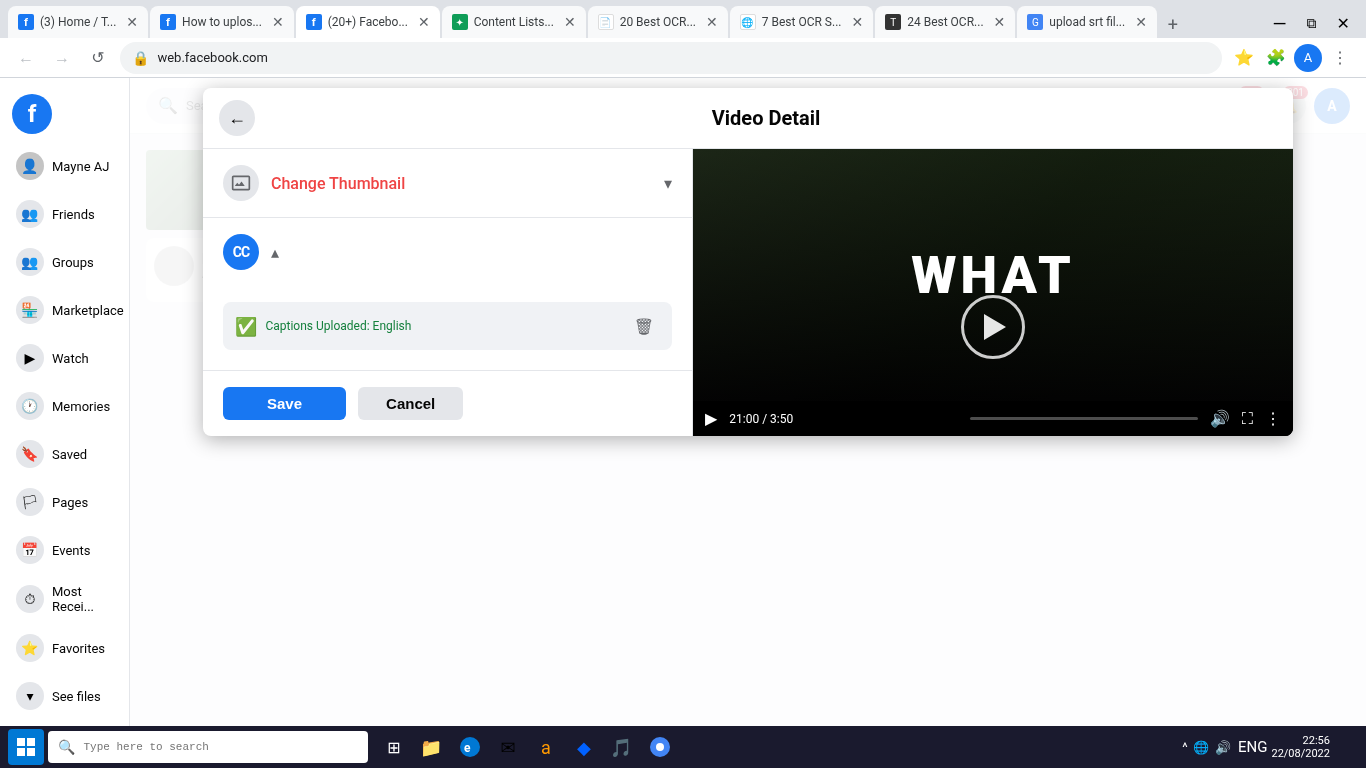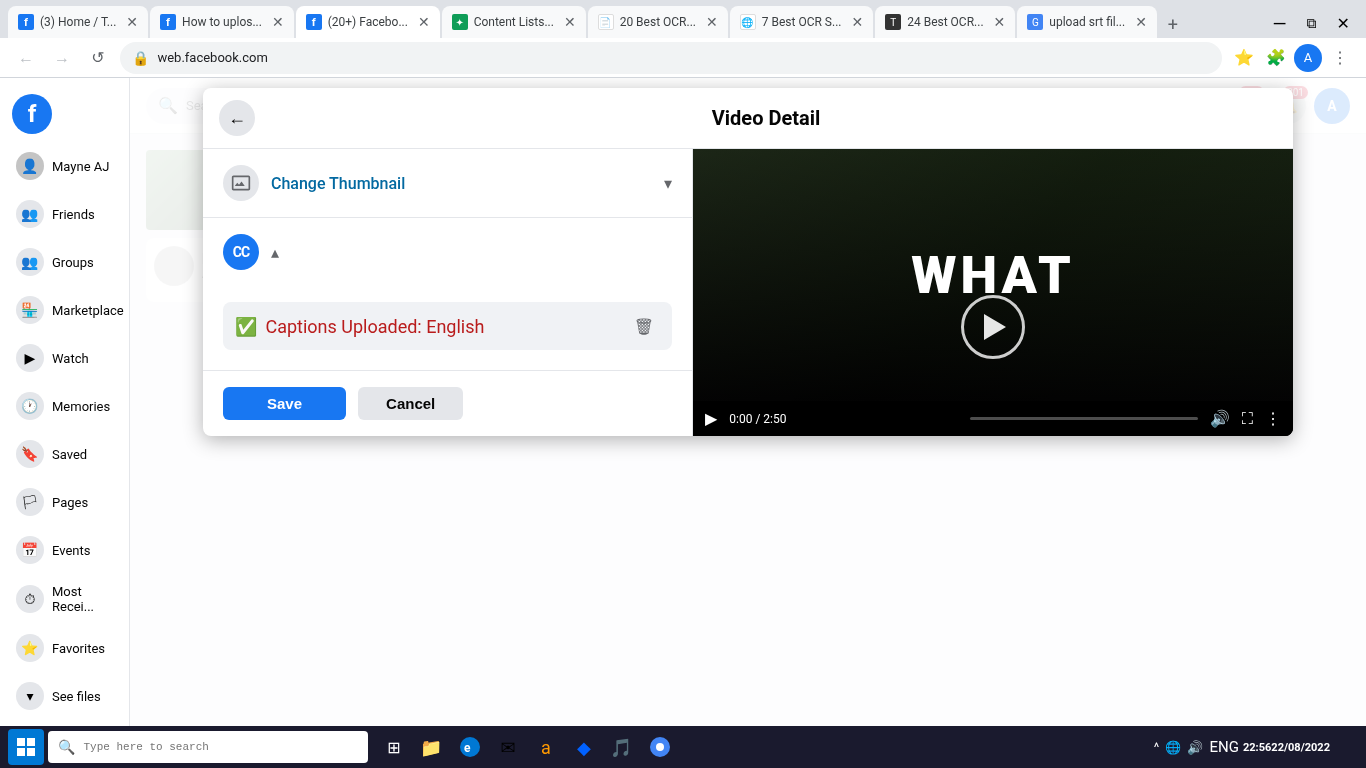--- a/index.html
+++ b/index.html
@@ -24,21 +24,21 @@
     
     .fb-container { display: flex; height: calc(768px - 78px); background: #f0f2f5; }
     
     
     .taskbar { position: absolute; bottom: 0; left: 0; width: 100%; height: 42px; background: #1a1a2e; display: flex; align-items: center; padding: 0 8px; gap: 4px; z-index: 100; }
     .taskbar-start { display: flex; align-items: center; justify-content: center; width: 36px; height: 36px; background: #0078d4; border-radius: 4px; cursor: pointer; }
     .taskbar-search { display: flex; align-items: center; height: 32px; background: #ffffff; border-radius: 4px; padding: 0 10px; gap: 8px; flex: 0 0 320px; }
     .taskbar-search input { border: none; outline: none; font-size: 13px; color: #333; width: 100%; }
     .taskbar-apps { display: flex; align-items: center; gap: 2px; margin-left: 4px; }
     .taskbar-app { width: 36px; height: 36px; display: flex; align-items: center; justify-content: center; cursor: pointer; border-radius: 4px; }
-    .taskbar-time { display: flex; align-items: flex-end; font-size: 11px; color: #fff; font-weight: bold; }
+    .taskbar-time { display: flex; flex-direction: column; align-items: flex-end; font-size: 11px; color: #fff; }
     .taskbar-icons { display: flex; align-items: center; gap: 6px; color: #fff; font-size: 13px; }
 
     
     .fb-sidebar { width: 130px; background: #ffffff; display: flex; flex-direction: column; padding: 8px 0; overflow-y: auto; border-right: 1px solid #e4e6ea; flex-shrink: 0; }
     .fb-logo { display: flex; align-items: center; padding: 8px 12px; }
     .fb-logo-circle { width: 40px; height: 40px; background: #1877f2; border-radius: 50%; display: flex; align-items: center; justify-content: center; color: white; font-size: 24px; font-weight: bold; }
     .fb-nav-item { display: flex; align-items: center; gap: 8px; padding: 8px 12px; cursor: pointer; border-radius: 8px; margin: 2px 4px; }
     .fb-nav-item .nav-icon { width: 28px; height: 28px; border-radius: 50%; background: #e4e6ea; display: flex; align-items: center; justify-content: center; font-size: 14px; flex-shrink: 0; }
     .fb-nav-label { font-size: 13px; color: #050505; font-weight: 400; }
 
@@ -64,31 +64,31 @@
     .modal-back-btn { width: 36px; height: 36px; border-radius: 50%; background: #e4e6ea; display: flex; align-items: center; justify-content: center; cursor: pointer; font-size: 18px; color: #050505; }
     .modal-title { flex: 1; text-align: center; font-size: 20px; font-weight: 700; color: #050505; }
     .modal-body { display: flex; flex: 1; overflow: hidden; }
 
     
     .modal-left { width: 490px; flex-shrink: 0; padding: 0; overflow-y: auto; border-right: 1px solid #e4e6ea; }
     .accordion-item { border-bottom: 1px solid #e4e6ea; }
     .accordion-header { display: flex; align-items: center; padding: 16px 20px; cursor: pointer; gap: 12px; }
     .accordion-icon { width: 36px; height: 36px; border-radius: 50%; background: #e4e6ea; display: flex; align-items: center; justify-content: center; font-size: 16px; flex-shrink: 0; }
     .accordion-icon.active { background: #1877f2; color: white; }
-    .accordion-label { flex: 1; font-size: 16px; font-weight: 500; color: #0369a1; }
+    .accordion-label { flex: 1; font-size: 16px; font-weight: 500; color: #ef4444; }
     .accordion-chevron { color: #65676b; font-size: 16px; }
     .accordion-content { padding: 16px 20px 20px; }
     .upload-captions-section { display: flex; justify-content: space-between; align-items: flex-start; margin-bottom: 16px; }
     .upload-captions-info { }
     .upload-captions-title { font-size: 15px; font-weight: 600; color: #050505; margin-bottom: 4px; }
     .upload-captions-sub { font-size: 13px; color: #65676b; }
     .upload-btn { display: flex; align-items: center; gap: 6px; padding: 8px 16px; background: #e4e6ea; border-radius: 6px; cursor: pointer; font-size: 14px; font-weight: 600; color: #050505; border: none; white-space: nowrap; }
     .caption-item { display: flex; align-items: center; gap: 8px; padding: 8px 12px; background: #f0f2f5; border-radius: 8px; }
     .caption-check { color: #42b72a; font-size: 18px; }
-    .caption-text { flex: 1; font-size: 18px; color: #b91c1c; }
+    .caption-text { flex: 1; font-size: 12px; color: #15803d; }
     .caption-delete { color: #65676b; font-size: 16px; cursor: pointer; width: 32px; height: 32px; display: flex; align-items: center; justify-content: center; border-radius: 50%; }
 
     
     .modal-footer { display: flex; gap: 12px; padding: 16px 20px; border-top: none; }
     .btn-save { padding: 8px 44px; background: #1877f2; color: white; border: none; border-radius: 6px; font-size: 15px; font-weight: 600; cursor: pointer; }
     .btn-cancel { padding: 8px 28px; background: #e4e6ea; color: #050505; border: none; border-radius: 6px; font-size: 15px; font-weight: 600; cursor: pointer; }
 
     
     .modal-right { flex: 1; background: #000000; display: flex; align-items: center; justify-content: center; position: relative; overflow: hidden; }
     .video-frame { width: 100%; height: 100%; background: #000; display: flex; flex-direction: column; position: relative; }
@@ -367,21 +367,21 @@
             <div class="video-frame">
               <div class="video-content">
                 <div class="video-bg-blurred"></div>
                 <div style="display:flex;flex-direction:column;align-items:center;z-index:2;">
                   <div class="video-text">WHAT</div>
                   <div class="play-btn-overlay"></div>
                 </div>
               </div>
               <div class="video-controls">
                 <span class="video-play">▶</span>
-                <span class="video-time">0:00 / 2:50</span>
+                <span class="video-time">21:00 / 3:50</span>
                 <div class="video-progress"></div>
                 <span class="video-icon-btn">🔊</span>
                 <span class="video-icon-btn">⛶</span>
                 <span class="video-icon-btn">⋮</span>
               </div>
             </div>
           </div>
         </div>
       </div>
     </div>

